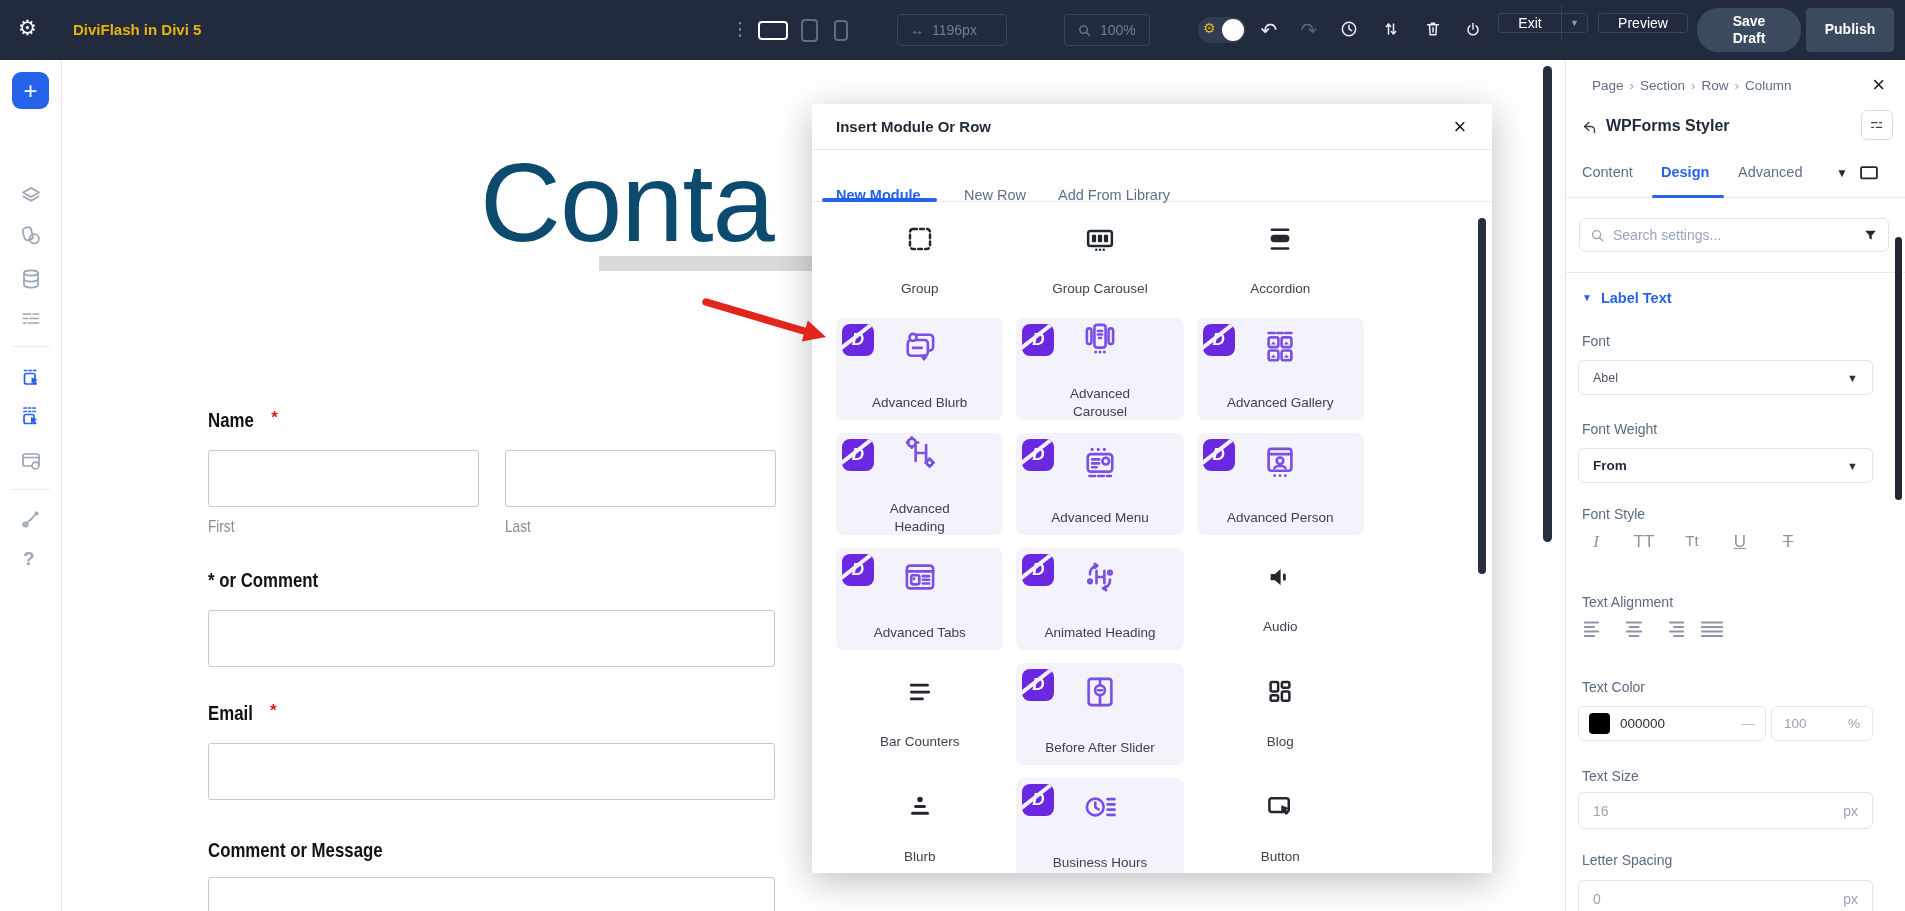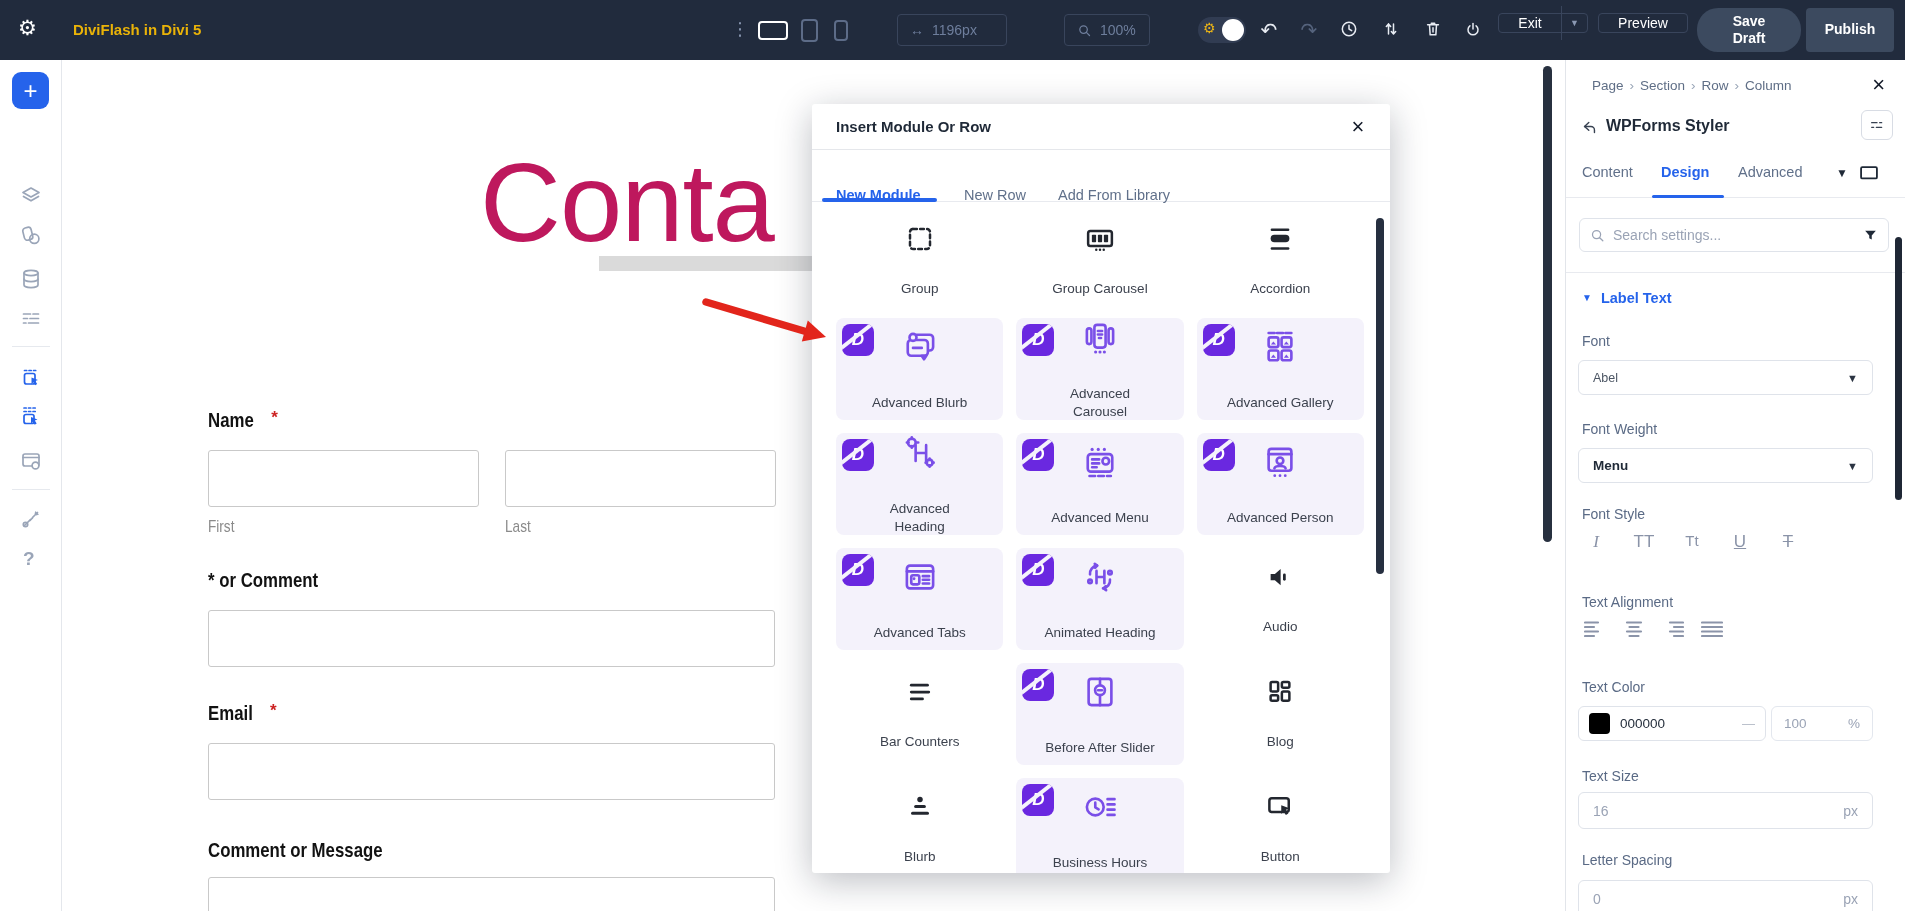--- a/index.html
+++ b/index.html
@@ -40,32 +40,32 @@
              display:flex; align-items:center; justify-content:center; }
   .sb-icon { position:absolute; left:19px; width:24px; height:24px; color:#9aa5b8; }
   .sb-icon svg { width:24px; height:24px; stroke:currentColor; fill:none; stroke-width:1.7; stroke-linecap:round; stroke-linejoin:round; }
   .sb-icon.blue { color:var(--accent_blue); }
   .sb-div { position:absolute; left:12px; width:38px; height:1px; background:#e6e9ee; }
   .sb-help { position:absolute; left:23px; font-size:19px; color:#9aa5b8; font-weight:700; }
 
   
   .canvas { position:absolute; left:62px; top:60px; width:1503px; height:851px; background:#fff; }
   .page-heading { position:absolute; left:418px; top:78px; font-size:112px; font-weight:500;
-                  color:#be185d; letter-spacing:-1px; }
+                  color:#0c4a6e; letter-spacing:-1px; }
   .heading-bar { position:absolute; left:537px; top:196px; width:214px; height:15px; background:#dadada; }
   .flabel { font-weight:700; font-size:21px; color:#121212; transform:scaleX(.8); transform-origin:left; display:inline-block; white-space:nowrap; }
   .freq { color:#cc2222; font-weight:700; font-size:17px; vertical-align:4px; margin-left:6px; }
   .fsub { font-size:17px; color:#8a8a8a; transform:scaleX(.8); transform-origin:left; display:inline-block; }
   .finput { position:absolute; border:1px solid #c9c9c9; border-radius:3px; background:#fff; }
 
   
   .canvas-scroll { position:absolute; left:1543px; top:66px; width:9px; height:476px; background:#27303f; border-radius:5px; z-index:12; }
 
   
-  .modal { position:absolute; left:812px; top:104px; width:578px; height:769px; background:#fff;
+  .modal { position:absolute; left:812px; top:104px; width:680px; height:769px; background:#fff;
            border-radius:3px; box-shadow:0 8px 36px rgba(15,22,40,.28); z-index:30; }
   .modal-head { position:relative; height:46px; border-bottom:1px solid #e5e7eb; }
   .modal-title { position:absolute; left:24px; top:14px; font-size:15px; font-weight:700; color:#1f2937; }
   .modal-close { position:absolute; right:20px; top:10px; font-size:22px; color:#111827; width:24px; text-align:center; }
   .modal-tabs { position:relative; height:52px; border-bottom:1px solid #e8eaef; }
   .mtab { position:absolute; top:17px; font-size:14.5px; color:#60708a;margin-top:20px; }
   .mtab.active { color:var(--accent_blue); font-weight:700; }
   .mtab-underline { position:absolute; left:10px; bottom:-1px; width:115px; height:4px; background:var(--accent_blue); border-radius:2px; }
   .mgrid { position:absolute; left:0; top:99px; width:578px; height:670px; overflow:hidden;
            display:grid; grid-template-columns:repeat(3,1fr); gap:13px; padding:14px 26px 0 24px;
@@ -615,21 +615,21 @@
     </div>
 
     <span class="plabel" style="top:273px;">Font</span>
     <div class="pselect" style="top:300px;">
       <span class="val">Abel</span>
       <span class="caret">▼</span>
     </div>
 
     <span class="plabel" style="top:361px;">Font Weight</span>
     <div class="pselect" style="top:388px;">
-      <span class="val bold">Menu</span>
+      <span class="val bold">From</span>
       <span class="caret">▼</span>
     </div>
 
     <span class="plabel" style="top:446px;">Font Style</span>
     <div class="style-icons">
       <span class="si it">I</span>
       <span class="si">TT</span>
       <span class="si sc">Tt</span>
       <span class="si un">U</span>
       <span class="si st">T</span>

